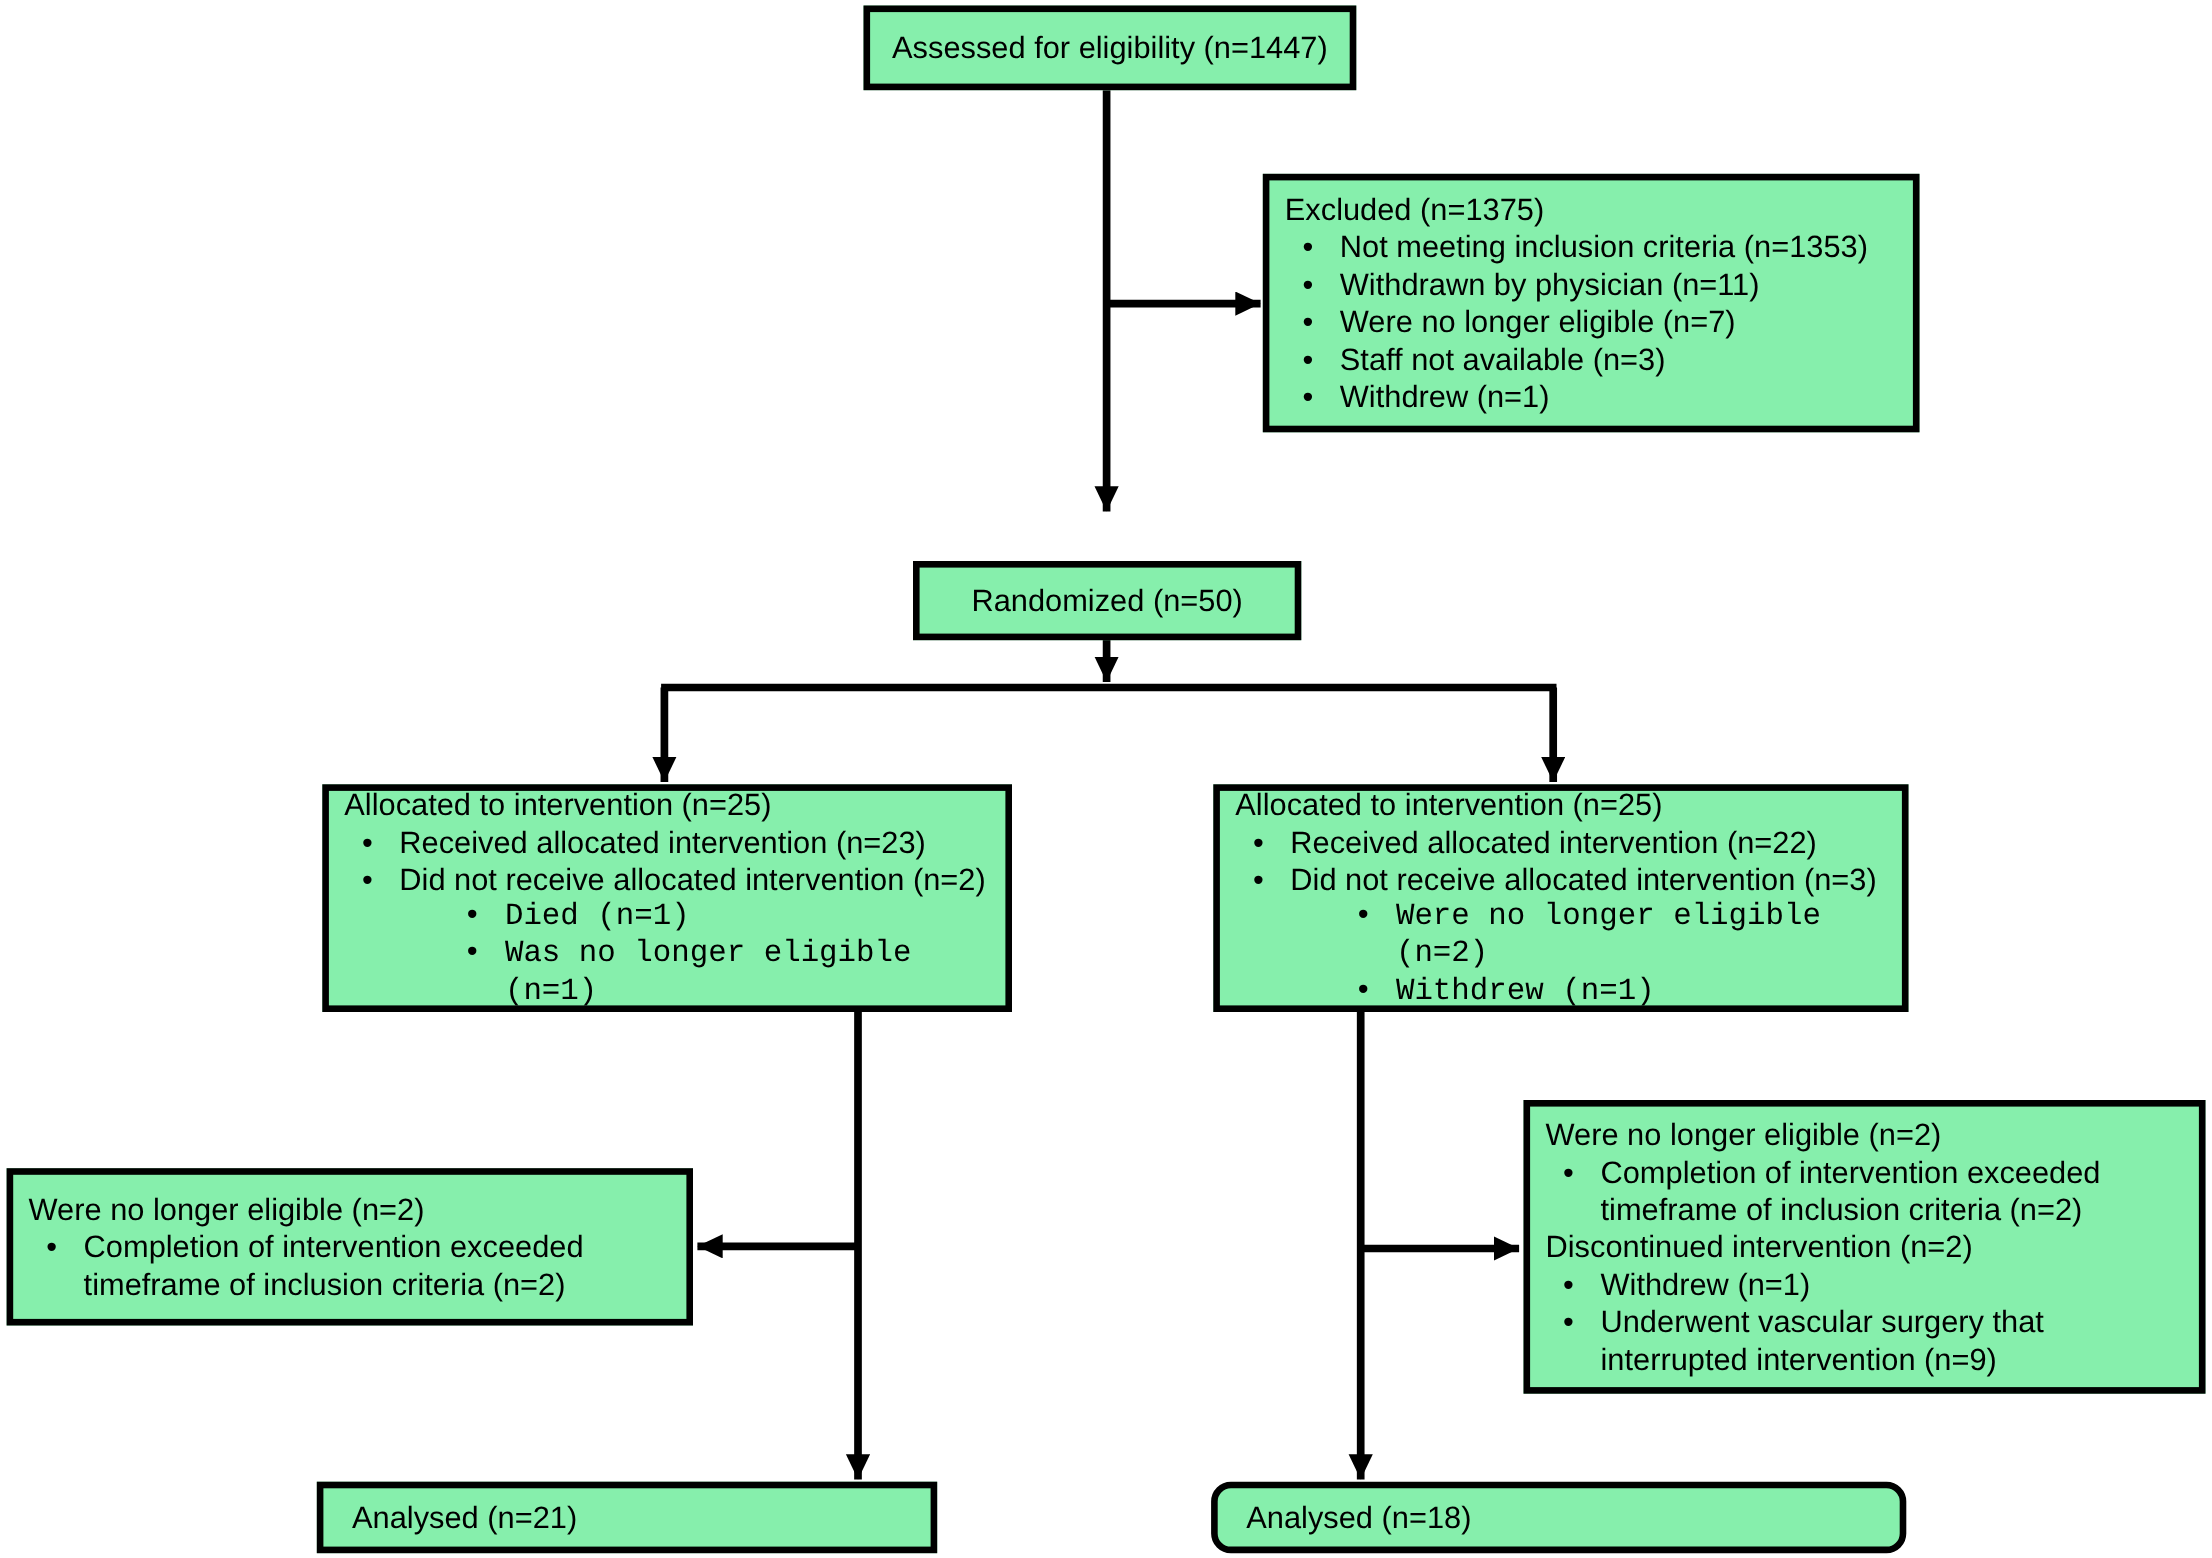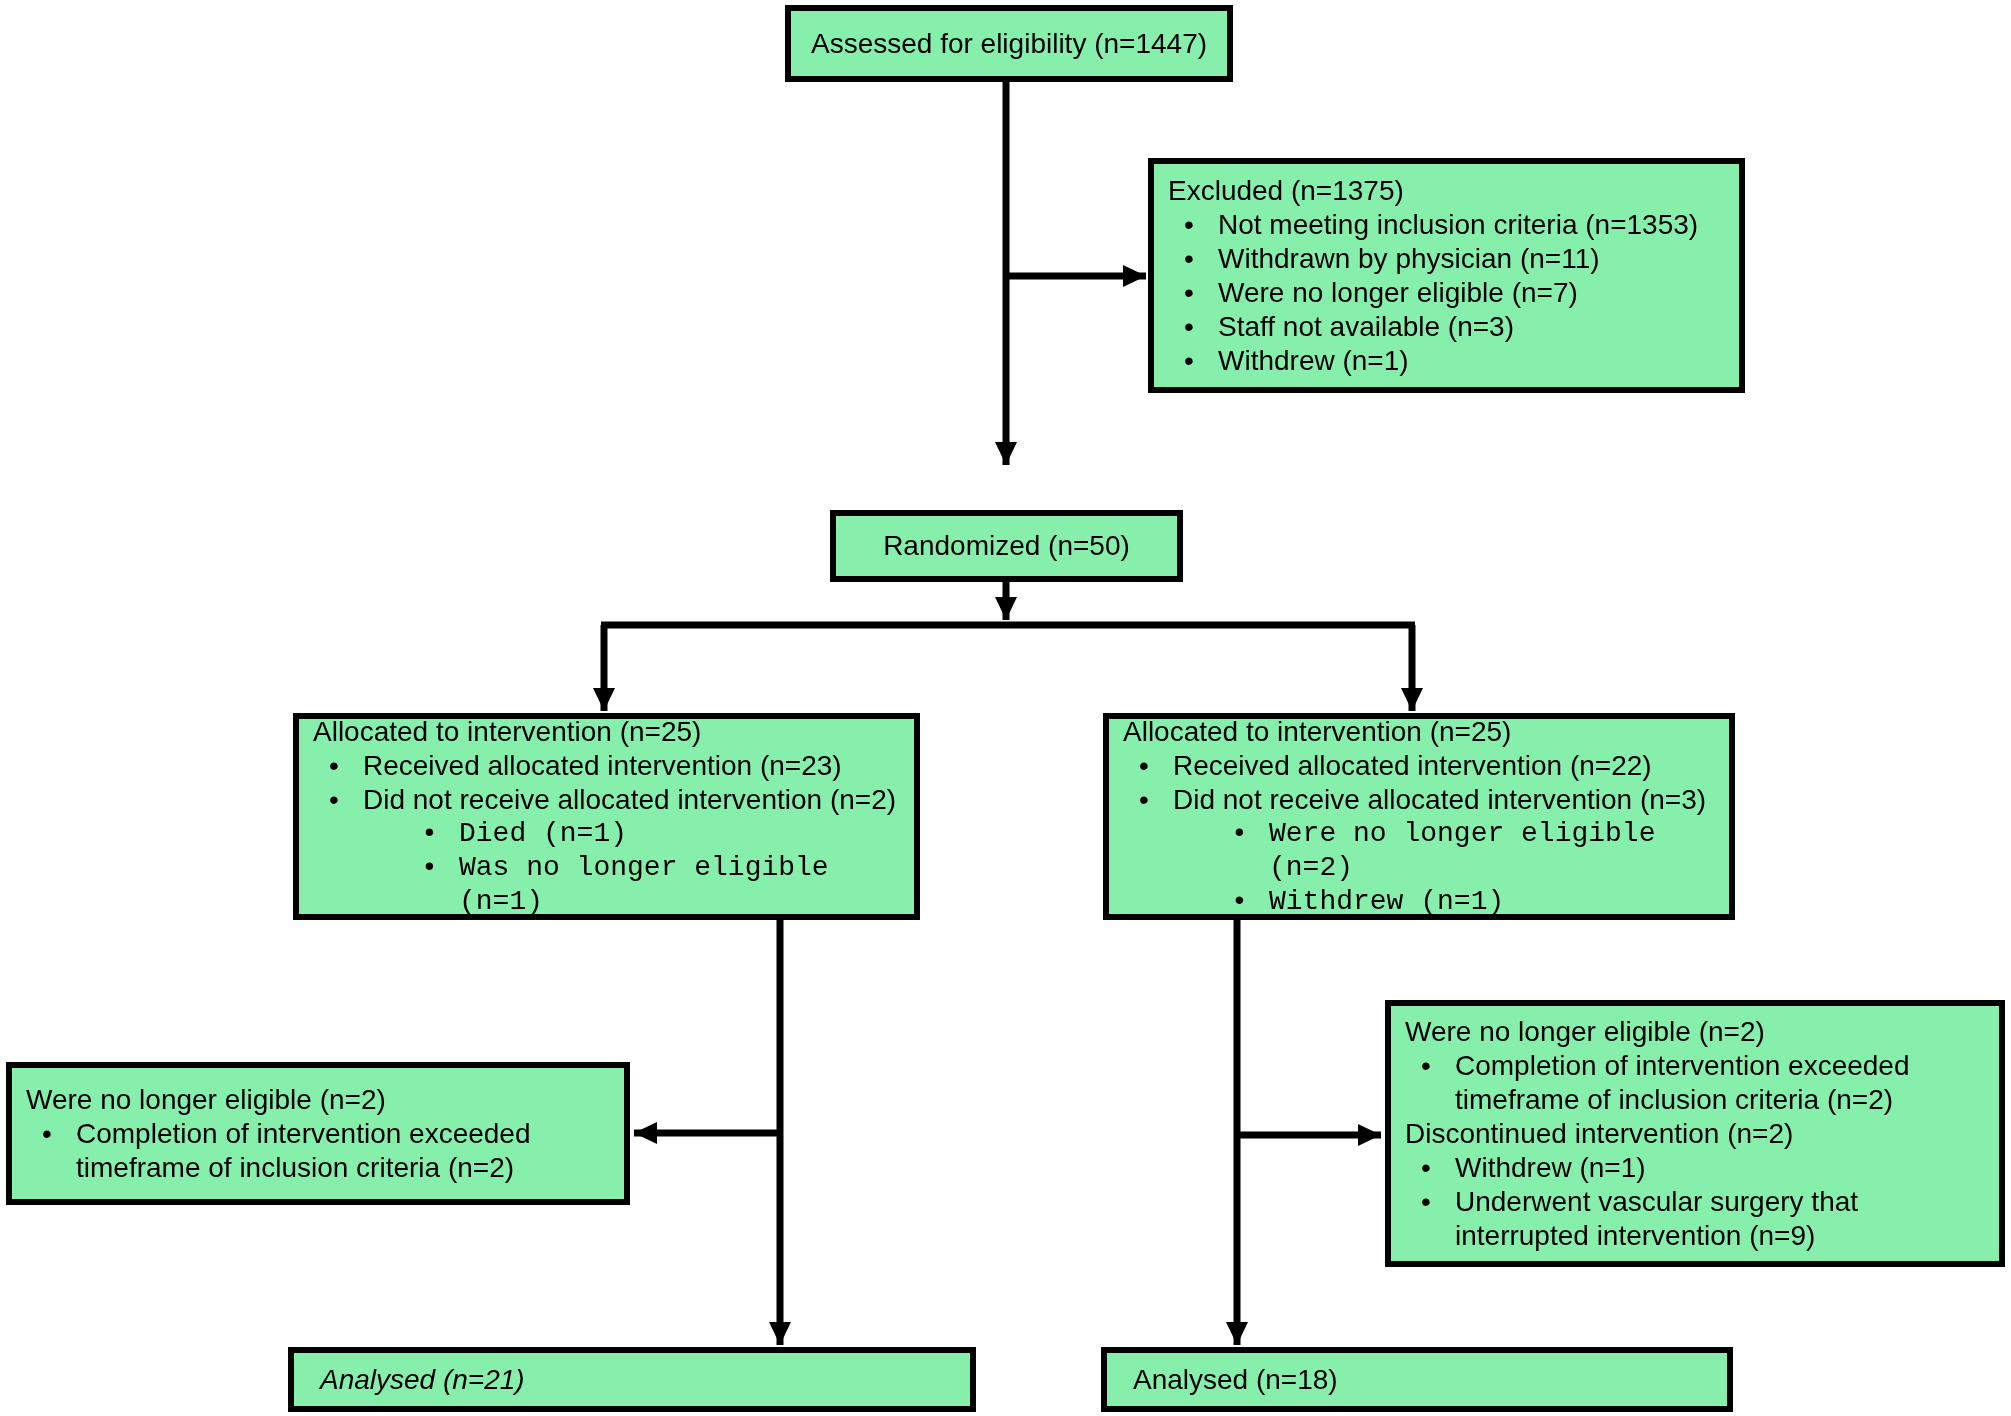--- a/index.html
+++ b/index.html
@@ -99,21 +99,21 @@
   </div>
 
   <div class="box bullets" style="left:1385px; top:1000px; width:620px; height:267px;">
     <div class="hdr">Were no longer eligible (n=2)</div>
     <div class="li1">Completion of intervention exceeded timeframe of inclusion criteria (n=2)</div>
     <div class="hdr">Discontinued intervention (n=2)</div>
     <div class="li1">Withdrew (n=1)</div>
     <div class="li1">Underwent vascular surgery that interrupted intervention (n=9)</div>
   </div>
 
-  <div class="box plain-left" style="left:288px; top:1347px; width:688px; height:65px;font-style:italic;">
+  <div class="box plain-left" style="left:288px; top:1347px; width:564px; height:65px;">
     <div>Analysed (n=21)</div>
   </div>
 
-  <div class="box plain-left" style="left:1101px; top:1347px; width:632px; height:65px;">
+  <div class="box plain-left" style="left:1101px; top:1347px; width:632px; height:65px;border-radius:18px;">
     <div>Analysed (n=18)</div>
   </div>
 
 </div>
 
 </body></html>

